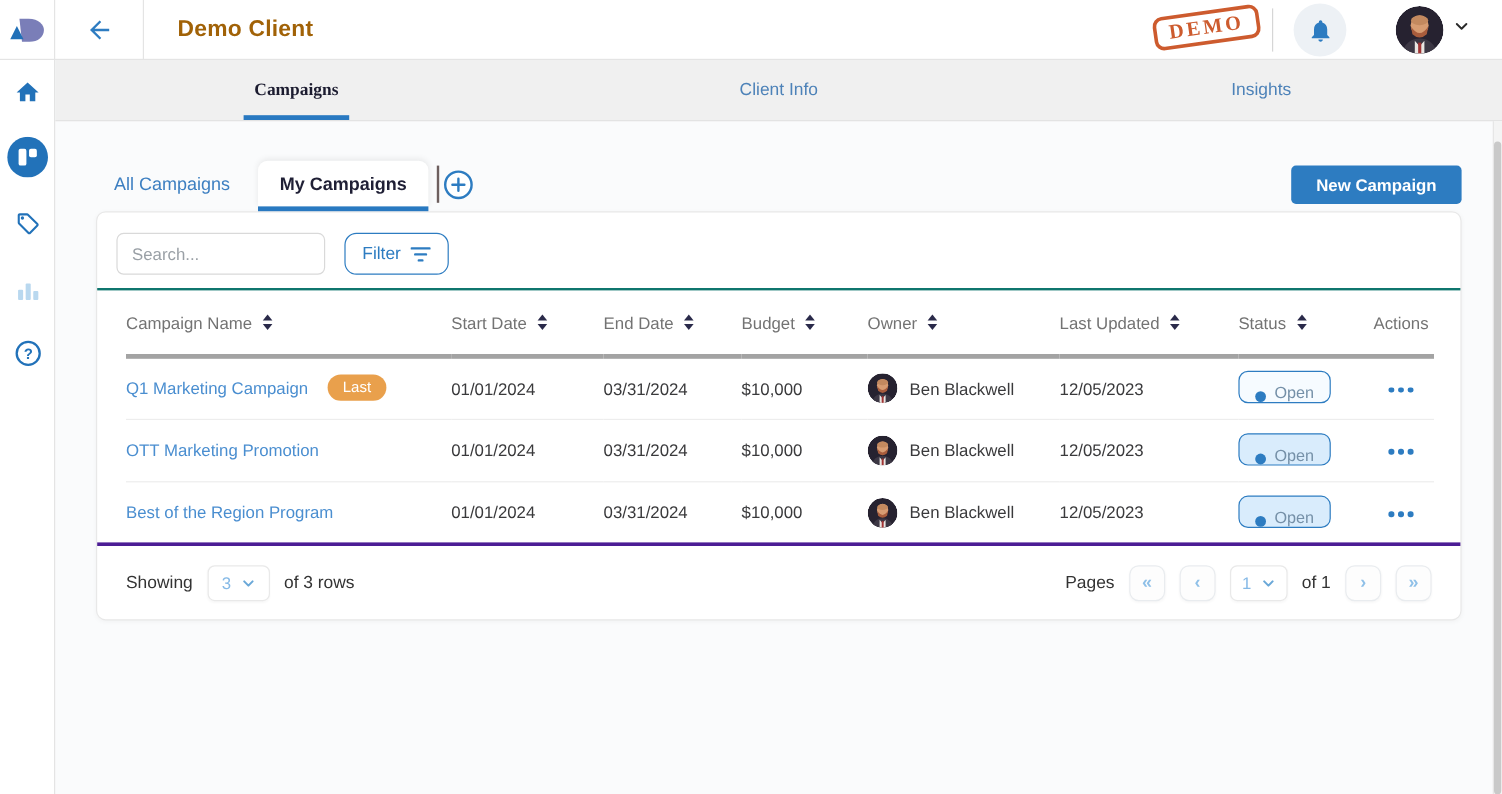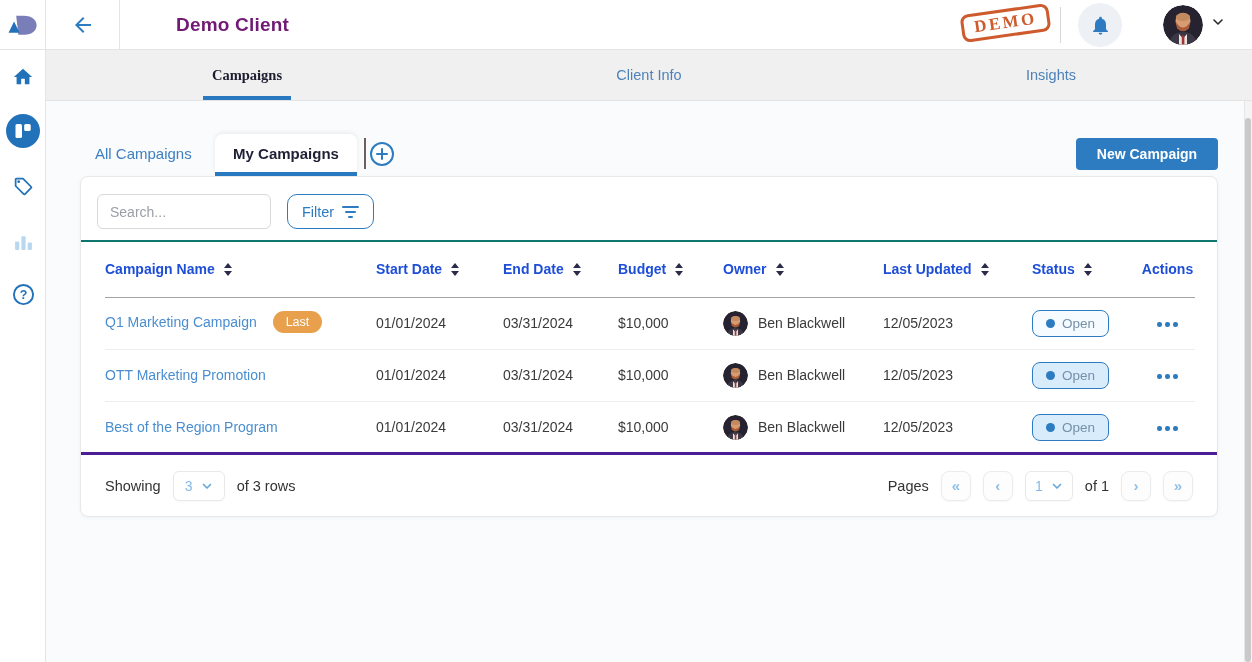--- a/index.html
+++ b/index.html
@@ -7,21 +7,21 @@
     font-family:"Liberation Sans","DejaVu Sans",sans-serif; }
 
   
   .topbar { position:absolute; left:0; top:0; width:1252px; height:50px; background:#fff;
     border-bottom:1px solid #e4e4e4; z-index:5; }
   .logo-cell { position:absolute; left:0; top:0; width:46px; height:50px;
     border-right:1px solid #e4e4e4; display:flex; align-items:center; justify-content:center; }
   .back-cell { position:absolute; left:46px; top:0; width:74px; height:50px;
     border-right:1px solid #e4e4e4; display:flex; align-items:center; justify-content:center; cursor:pointer; }
   .page-title { position:absolute; left:148px; top:0; height:50px; display:flex; align-items:center;
-    font-size:19px; font-weight:600; color:#701a75; letter-spacing:.2px;margin-left:28px; }
+    font-size:19px; font-weight:600; color:#a16207; letter-spacing:.2px; }
   .demo-stamp { position:absolute; right:202px; top:9px; transform:rotate(-8deg);
     border:3px solid #cd5b2e; border-radius:8px; padding:1px 10px;
     color:#cd5b2e; font-family:"Liberation Serif","DejaVu Serif",serif;
     font-weight:700; font-size:17px; letter-spacing:2.5px; }
   .top-divider { position:absolute; left:1060px; top:7px; width:1px; height:36px; background:#d6d6d6; }
   .bell-btn { position:absolute; left:1078px; top:3px; width:44px; height:44px; border-radius:50%;
     background:#edf1f5; display:flex; align-items:center; justify-content:center; cursor:pointer; }
   .avatar { position:absolute; left:1163px; top:5px; width:40px; height:40px; border-radius:50%;
     overflow:hidden; cursor:pointer; }
   .avatar svg { display:block; }
@@ -64,37 +64,37 @@
   .search-input { position:absolute; left:16px; top:17px; width:174px; height:35px;
     border:1px solid #d9d9d9; border-radius:6px; padding:0 12px; font-size:14px; color:#444;
     font-family:inherit; outline:none; }
   .search-input::placeholder { color:#9aa0a6; }
   .filter-btn { position:absolute; left:206px; top:17px; width:87px; height:35px; background:#fff;
     border:1.5px solid #2d7cc1; border-radius:10px; color:#2d7cc1; font-size:14.5px; font-weight:500;
     font-family:inherit; display:flex; align-items:center; justify-content:center; gap:8px; cursor:pointer; }
 
   
   table { position:absolute; left:24px; top:65px; width:1090px; border-collapse:collapse; table-layout:fixed; }
-  th { height:55px; text-align:left; font-size:14px; font-weight:700; color:#1d4ed8;
-    border-bottom:1px solid #a3a3a3; cursor:pointer; }
+  th { height:55px; text-align:left; font-size:14px; font-weight:400; color:#737373;
+    border-bottom:4px solid #a3a3a3; cursor:pointer; }
   th.center, td.center { text-align:center; }
   .th-inner { display:inline-flex; align-items:center; gap:9px; }
   .sort { display:inline-flex; flex-direction:column; gap:2.5px; }
   .sort i { width:0; height:0; border-left:4px solid transparent; border-right:4px solid transparent; }
   .sort .up { border-bottom:5px solid #2a2a4a; }
   .sort .down { border-top:5px solid #2a2a4a; }
   td { height:52px; font-size:14px; color:#3a3a3c; border-bottom:1px solid #ededed; vertical-align:middle; }
   tr.data-row:last-child td { border-bottom:none; }
   a.campaign-link { color:#4a8ed0; text-decoration:none; cursor:pointer; }
   .badge { display:inline-block; margin-left:12px; background:#e9a04c; color:#fff; font-size:12.5px;
     padding:4px 13px; border-radius:14px; position:relative; top:-1px; }
   .td-owner { }
   .owner-wrap { display:flex; align-items:center; gap:10px; }
   .row-avatar { width:25px; height:25px; border-radius:50%; overflow:hidden; flex:0 0 25px; }
-  .pill { display:inline-flex; align-items:center; gap:7px; height:27px; padding:0 13px;
+  .pill { display:inline-flex; align-items:flex-end; gap:7px; height:27px; padding:0 13px;
     border:1.5px solid #2d7cc1; border-radius:8px; background:#d9ecfc; }
   tr.data-row:first-child .pill { background:#f6fbff; }
   .pill .dot { width:9px; height:9px; border-radius:50%; background:#2d7cc1; }
   .pill .pill-label { font-size:13.5px; color:#7590a8; }
   .dots { display:inline-flex; gap:3.5px; align-items:center; cursor:pointer; padding:6px 2px; }
   .dots i { width:4.5px; height:4.5px; border-radius:50%; background:#2d7cc1; }
 
   
   .tfooter { position:absolute; left:0; bottom:0; width:100%; height:64px; border-top:3px solid #4c1d95;
     display:flex; align-items:center; justify-content:space-between; padding:0 24px; font-size:14.5px; color:#333; }

